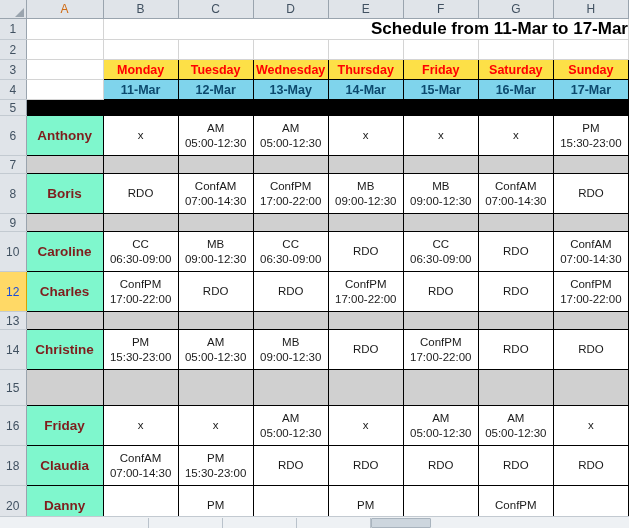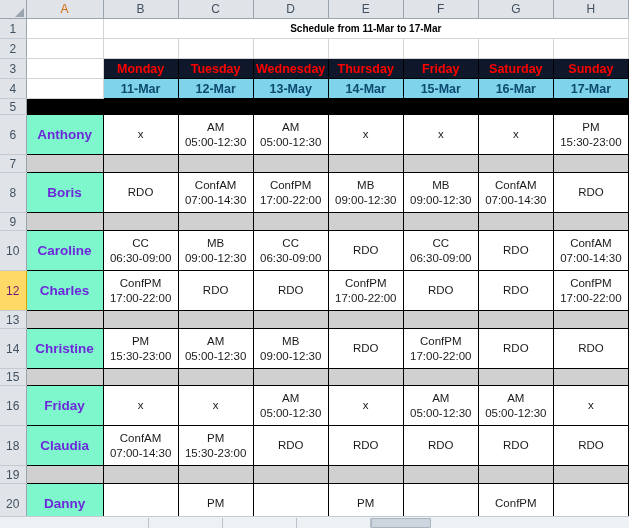--- a/index.html
+++ b/index.html
@@ -63,53 +63,53 @@
     background: #e0e4e9;
     border-right: 1px solid #9aa4ae;
     border-bottom: 1px solid #c3cad1;
     text-align: center;
     font-size: 12px;
     color: #415161;
     font-weight: normal;
   }
   .rowhead.sel {
     background: #ffd966;
-    color: #701a75;
+    color: #1d4ed8;
     border-right: 1px solid #d9a300;
   }
 
   
   .c {
     border: 1px solid #000000;
     text-align: center;
     font-size: 11.5px;
     color: #1a1a1a;
     background: #ffffff;
     line-height: 1.25;
   }
 
   .title-cell {
     border: 1px solid #d4d4d4;
     background: #ffffff;
-    text-align: center;
-    font-size: 10px;
+    text-align: right;
+    font-size: 17px;
     font-weight: bold;
     color: #000;
   }
   .empty-plain {
     border: 1px solid #d4d4d4;
     background: #ffffff;
   }
   .empty-a {
     border: 1px solid #d4d4d4;
     background: #ffffff;
   }
 
   .dayhead {
-    background: #0f172a;
+    background: #fde047;
     border: 1px solid #000;
     text-align: center;
     font-weight: bold;
     font-size: 12.5px;
     color: #ff0000;
   }
   .datehead {
     background: #7fd4ec;
     border: 1px solid #000;
     text-align: center;
@@ -120,21 +120,21 @@
   .blackrow {
     background: #000000;
     border: 1px solid #000000;
   }
   .namecell {
     background: #7ff7cd;
     border: 1px solid #000;
     text-align: center;
     font-weight: bold;
     font-size: 13.5px;
-    color: #6d28d9;
+    color: #7f1d1d;
   }
   .spacer {
     background: #d0d0d0;
     border: 1px solid #000;
   }
   .spacer-a {
     background: #d0d0d0;
     border: 1px solid #000;
   }
   .shift .l1 { display: block; }
@@ -415,21 +415,21 @@
             <span class="l1">ConfPM</span>
             <span class="l2">17:00-22:00</span>
           </td>
           <td class="c shift">
             <span class="l1">RDO</span>
           </td>
           <td class="c shift">
             <span class="l1">RDO</span>
           </td>
         </tr>
-        <tr style="height: 17px; margin-top: 28px;">
+        <tr style="height: 36px; margin-top: 28px;">
           <td class="rowhead">15</td>
           <td class="spacer-a"></td>
           <td class="spacer"></td>
           <td class="spacer"></td>
           <td class="spacer"></td>
           <td class="spacer"></td>
           <td class="spacer"></td>
           <td class="spacer"></td>
           <td class="spacer"></td>
         </tr>
@@ -480,31 +480,20 @@
           </td>
           <td class="c shift">
             <span class="l1">RDO</span>
           </td>
           <td class="c shift">
             <span class="l1">RDO</span>
           </td>
           <td class="c shift">
             <span class="l1">RDO</span>
           </td>
-        </tr>
-        <tr style="height: 18px;">
-          <td class="rowhead">19</td>
-          <td class="spacer-a"></td>
-          <td class="spacer"></td>
-          <td class="spacer"></td>
-          <td class="spacer"></td>
-          <td class="spacer"></td>
-          <td class="spacer"></td>
-          <td class="spacer"></td>
-          <td class="spacer"></td>
         </tr>
         <tr style="height: 40px;">
           <td class="rowhead">20</td>
           <td class="namecell">Danny</td>
           <td class="c shift"></td>
           <td class="c shift">
             <span class="l1">PM</span>
           </td>
           <td class="c shift"></td>
           <td class="c shift">

